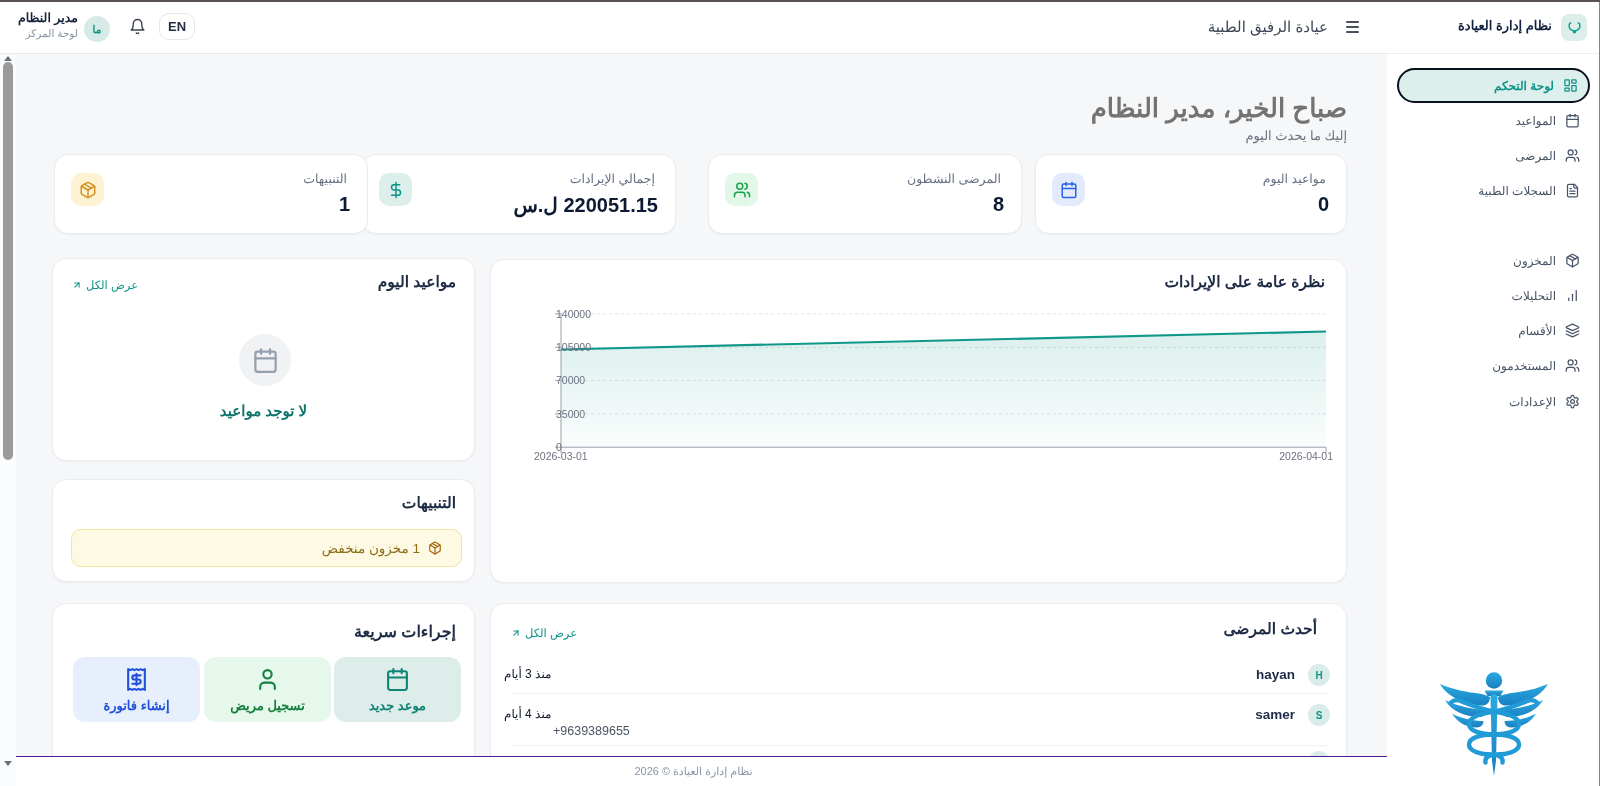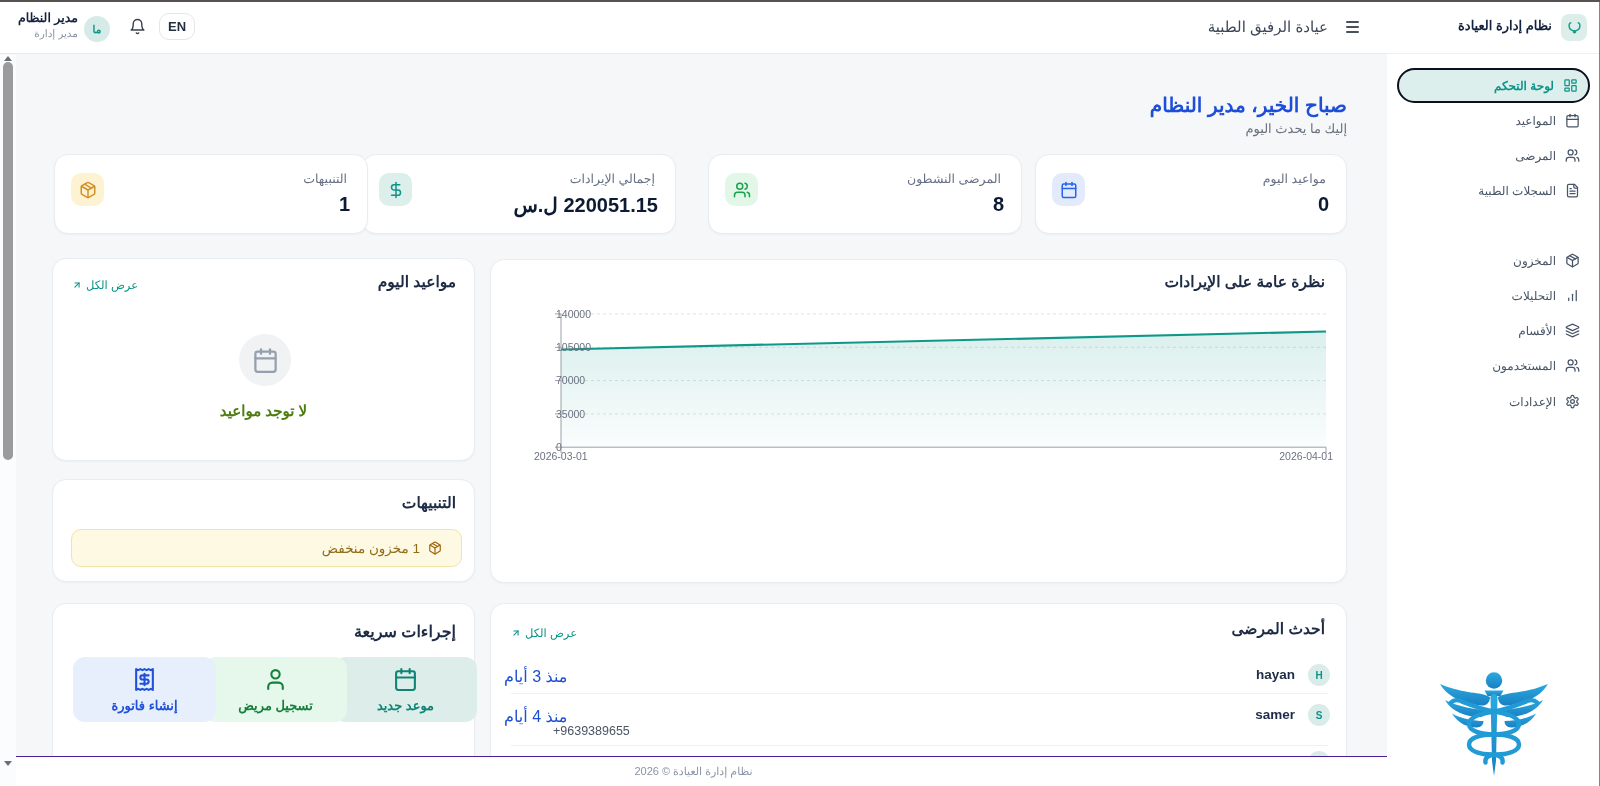--- a/index.html
+++ b/index.html
@@ -27,40 +27,40 @@
 .uname .n{font-size:12.5px;font-weight:700;color:#16233e;white-space:nowrap}
 .uname .r{font-size:10.5px;color:#8a93a3;margin-top:2px;white-space:nowrap}
 
 .scroll{position:absolute;left:0;top:55px;width:16px;height:731px;background:#fbfcfd;z-index:30}
 .thumb{position:absolute;left:3px;top:7px;width:10px;height:398px;background:#9b9b9b;border-radius:5px}
 .sarr{position:absolute;left:4px;width:0;height:0;border-left:4px solid transparent;border-right:4px solid transparent}
 .sarr.up{top:1px;border-bottom:5px solid #6a7077}
 .sarr.dn{top:706px;border-top:5px solid #6a7077}
 
 .greet{position:absolute;right:253px;top:93px;width:400px;text-align:right}
-.greet .g1{font-size:20px;font-weight:700;color:#1d4ed8}
+.greet .g1{font-size:26px;font-weight:700;color:#737373}
 .greet .g2{font-size:13px;color:#6b7280;margin-top:4px}
 
 .card{position:absolute;background:#fff;border:1px solid #e9ecf0;border-radius:14px;box-shadow:0 1px 2px rgba(16,24,40,.04)}
 .ctitle{font-size:15.5px;font-weight:700;color:#1e2b45}
 .vlink{font-size:11.5px;color:#0d9488;white-space:nowrap;display:flex;align-items:center;gap:4px}
 
 .stat{height:80px;top:154px}
 .stat .lbl{position:absolute;right:20px;top:16px;font-size:12.5px;color:#667085}
 .stat .num{position:absolute;right:17px;top:38px;font-size:20px;font-weight:700;color:#0c1a33;direction:rtl}
 .stat .ibox{position:absolute;left:16px;top:18px;width:33px;height:33px;border-radius:10px;display:flex;align-items:center;justify-content:center}
 
 .prow{position:absolute;left:0;width:100%;height:36px}
 .pav{position:absolute;left:817px;top:2px;width:22px;height:22px;border-radius:50%;background:#d9ece9;color:#0d9488;font-size:10px;font-weight:700;display:flex;align-items:center;justify-content:center}
 .pname{position:absolute;left:729px;top:5px;width:75px;text-align:right;font-size:13.5px;font-weight:700;color:#1f2c47}
-.ptime{position:absolute;left:13px;top:5px;font-size:16px;color:#1d4ed8}
+.ptime{position:absolute;left:13px;top:5px;font-size:12px;color:#0f172a}
 .pphone{position:absolute;left:62px;top:22px;font-size:12.5px;color:#4b5563;direction:ltr}
 .psep{position:absolute;left:20px;width:817px;height:1px;background:#eef0f3}
 
-.qbtn{position:absolute;top:53px;width:143px;height:65px;border-radius:12px;display:flex;flex-direction:column;align-items:center;justify-content:center;gap:6px}
+.qbtn{position:absolute;top:53px;width:127px;height:65px;border-radius:12px;display:flex;flex-direction:column;align-items:center;justify-content:center;gap:6px}
 .qbtn span{font-size:13px;font-weight:700}
 .foot{position:absolute;left:0;top:756px;width:1387px;height:30px;background:#fff;border-top:1px solid #4c1d95;z-index:25;text-align:center;line-height:28px;font-size:11px;color:#8b95a5}
 </style>
 </head>
 <body>
 <svg width="0" height="0" style="position:absolute">
 <defs>
 <symbol id="i-cal" viewBox="0 0 24 24" fill="none" stroke="currentColor" stroke-width="2" stroke-linecap="round" stroke-linejoin="round">
         <path d="M8 2v4"></path>
         <path d="M16 2v4"></path>
@@ -234,21 +234,21 @@
       <div></div>
     </div>
   <div class="hd-title">عيادة الرفيق الطبية</div>
   <div class="en-btn">EN</div>
   <div class="bell"><svg width="17" height="17" style="color:#39414e">
         <use href="#i-bell"></use>
       </svg></div>
   <div class="avatar">ما</div>
   <div class="uname">
       <div class="n">مدير النظام</div>
-      <div class="r">مدير إدارة</div>
+      <div class="r">لوحة المركز</div>
     </div>
 </header>
 
 <div class="scroll">
   <div class="sarr up"></div>
   <div class="thumb"></div>
   <div class="sarr dn"></div>
 </div>
 
 <div class="greet">
@@ -340,35 +340,35 @@
       <span>عرض الكل</span>
       <svg width="10" height="10">
         <use href="#i-ne"></use>
       </svg>
     </div>
   <div style="position:absolute;left:186px;top:75px;width:52px;height:52px;border-radius:50%;background:#f1f2f4;display:flex;align-items:center;justify-content:center">
     <svg width="27" height="27" style="color:#94a0ad">
         <use href="#i-cal"></use>
       </svg>
   </div>
-  <div style="position:absolute;left:0;top:143px;width:100%;text-align:center;font-size:15px;font-weight:700;color:#4d7c0f">لا توجد مواعيد</div>
+  <div style="position:absolute;left:0;top:143px;width:100%;text-align:center;font-size:15px;font-weight:700;color:#0f766e">لا توجد مواعيد</div>
 </div>
 
 <div class="card" style="left:52px;top:479px;width:423px;height:103px">
   <div style="position:absolute;right:18px;top:14px" class="ctitle">التنبيهات</div>
   <div style="position:absolute;left:18px;top:49px;width:391px;height:38px;background:#fdf9e3;border:1px solid #f3e3a6;border-radius:10px;display:flex;flex-direction:row;align-items:center;padding-right:19px;gap:8px">
     <svg width="14" height="14" style="color:#a16207">
         <use href="#i-pkg"></use>
       </svg>
     <span style="font-size:13.5px;color:#8f6c1a">1 مخزون منخفض</span>
   </div>
 </div>
 
 <div class="card" style="left:490px;top:603px;width:857px;height:183px;border-bottom-left-radius:0;border-bottom-right-radius:0">
-  <div style="position:absolute;right:21px;top:16px" class="ctitle">أحدث المرضى</div>
+  <div style="position:absolute;right:29px;top:16px" class="ctitle">أحدث المرضى</div>
   <div class="vlink" style="position:absolute;left:20px;top:22px">
       <span>عرض الكل</span>
       <svg width="10" height="10">
         <use href="#i-ne"></use>
       </svg>
     </div>
   <div class="prow" style="top:58px">
     <div class="pav">H</div>
     <div class="pname">hayan</div>
     <div class="ptime">منذ 3 أيام</div>

